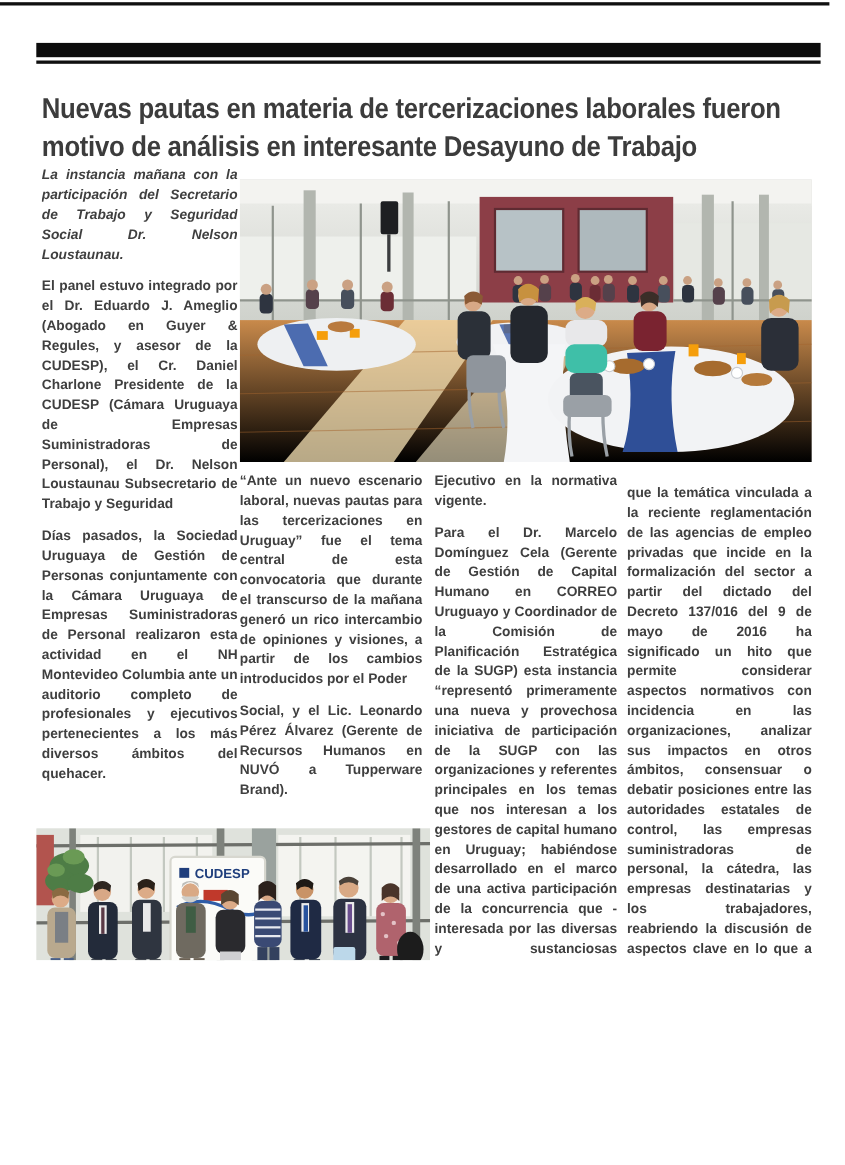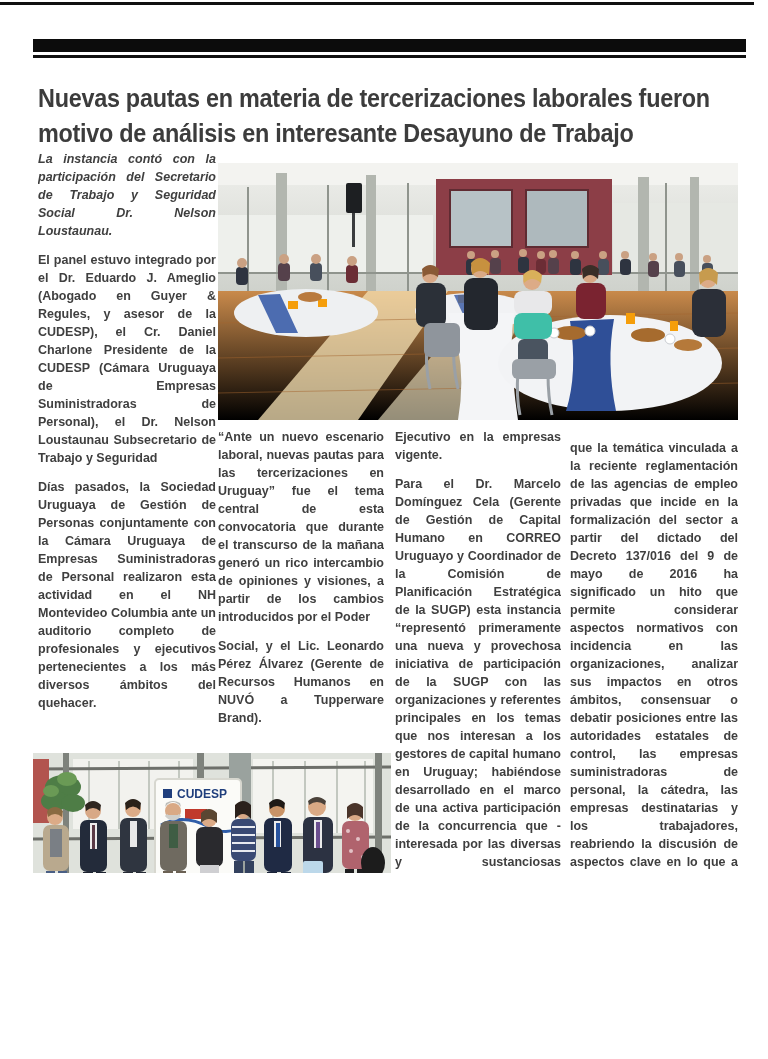--- a/index.html
+++ b/index.html
@@ -48,21 +48,21 @@
   <div class="rule rule-top-full"></div>
   <div class="rule rule-thick-top"></div>
   <div class="rule rule-thin-top"></div>
 
   <h1 class="headline">
     <span>Nuevas pautas en materia de tercerizaciones laborales fueron</span><br>
     <span>motivo de análisis en interesante Desayuno de Trabajo</span>
   </h1>
 
   <div class="col" id="col1">
-    <p class="lead">La instancia contó con la participación del Secretario de Trabajo y Seguridad Social Dr. Nelson Loustaunau.</p>
+    <p class="lead">La instancia mañana con la participación del Secretario de Trabajo y Seguridad Social Dr. Nelson Loustaunau.</p>
     <p>El panel estuvo integrado por el Dr. Eduardo J. Ameglio (Abogado en Guyer &amp; Regules, y asesor de la CUDESP), el Cr. Daniel Charlone Presidente de la CUDESP (Cámara Uruguaya de Empresas Suministradoras de Personal), el Dr. Nelson Loustaunau Subsecretario de Trabajo y Seguridad</p>
     <p>Días pasados, la Sociedad Uruguaya de Gestión de Personas conjuntamente con la Cámara Uruguaya de Empresas Suministradoras de Personal realizaron esta actividad en el NH Montevideo Columbia ante un auditorio completo de profesionales y ejecutivos pertenecientes a los más diversos ámbitos del quehacer.</p>
   </div>
 
   <svg class="photo" id="photo-conference" width="520" height="257" viewBox="0 0 520 257">
     <defs>
       <linearGradient id="floorG" x1="0" y1="0" x2="0" y2="1">
         <stop offset="0" stop-color="#c98a4b"></stop>
           <stop offset="1" stop-color="#edc astern"></stop>
         <stop offset="1" stop-color="#eccb93"></stop>
@@ -209,21 +209,21 @@
     <rect x="206" y="160" width="36" height="34" rx="6" fill="#8f959c"></rect>
     <rect x="294" y="196" width="44" height="20" rx="6" fill="#9aa0a6"></rect>
   </svg>
 
   <div class="col" id="col2">
     <p>“Ante un nuevo escenario laboral, nuevas pautas para las tercerizaciones en Uruguay” fue el tema central de esta convocatoria que durante el transcurso de la mañana generó un rico intercambio de opiniones y visiones, a partir de los cambios introducidos por el Poder</p>
     <p>Social, y el Lic. Leonardo Pérez Álvarez (Gerente de Recursos Humanos en NUVÓ a Tupperware Brand).</p>
   </div>
 
   <div class="col" id="col3">
-    <p>Ejecutivo en la empresas vigente.</p>
+    <p>Ejecutivo en la normativa vigente.</p>
     <p>Para el Dr. Marcelo Domínguez Cela (Gerente de Gestión de Capital Humano en CORREO Uruguayo y Coordinador de la Comisión de Planificación Estratégica de la SUGP) esta instancia “representó primeramente una nueva y provechosa iniciativa de participación de la SUGP con las organizaciones y referentes principales en los temas que nos interesan a los gestores de capital humano en Uruguay; habiéndose desarrollado en el marco de una activa participación de la concurrencia que - interesada por las diversas y sustanciosas exposiciones de los panelistas - realizó varias consultas, evidenciando</p>
   </div>
 
   <div class="col" id="col4">
     <p>que la temática vinculada a la reciente reglamentación de las agencias de empleo privadas que incide en la formalización del sector a partir del dictado del Decreto 137/016 del 9 de mayo de 2016 ha significado un hito que permite considerar aspectos normativos con incidencia en las organizaciones, analizar sus impactos en otros ámbitos, consensuar o debatir posiciones entre las autoridades estatales de control, las empresas suministradoras de personal, la cátedra, las empresas destinatarias y los trabajadores, reabriendo la discusión de aspectos clave en lo que a la inserción laboral refiere, todo lo cual pudo ser aprovechado en esta oportunidad”</p>
   </div>
 
   <svg class="photo" id="photo-group" width="358" height="204" viewBox="0 0 358 204">
     <defs>
       <linearGradient id="floor2" x1="0" y1="0" x2="0" y2="1">

